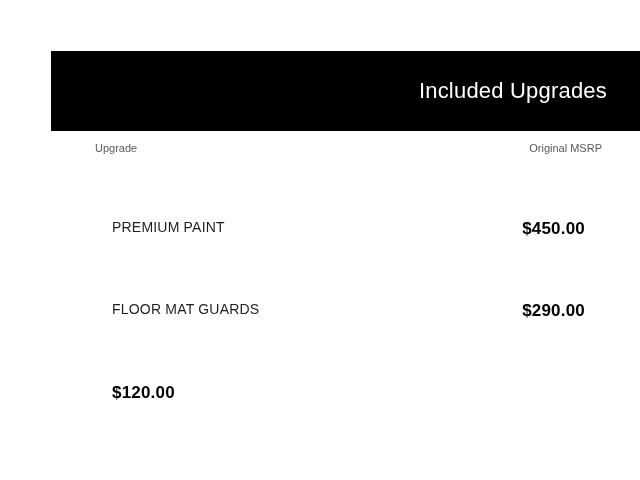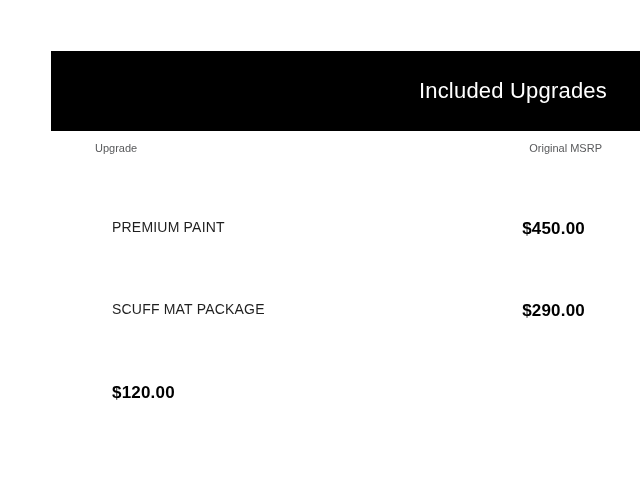--- a/index.html
+++ b/index.html
@@ -91,21 +91,21 @@
     </div>
 
     <div class="rows">
 
       <div class="upgrade-row">
         <span class="upgrade-name">PREMIUM PAINT</span>
         <span class="upgrade-price">$450.00</span>
       </div>
 
       <div class="upgrade-row">
-        <span class="upgrade-name">SCUFF MAT PACKAGE</span>
+        <span class="upgrade-name">FLOOR MAT GUARDS</span>
         <span class="upgrade-price">$290.00</span>
       </div>
 
 
       <div class="upgrade-row">
         <span class="upgrade-price">$120.00</span>
       </div>
 
     </div>
   </main>

